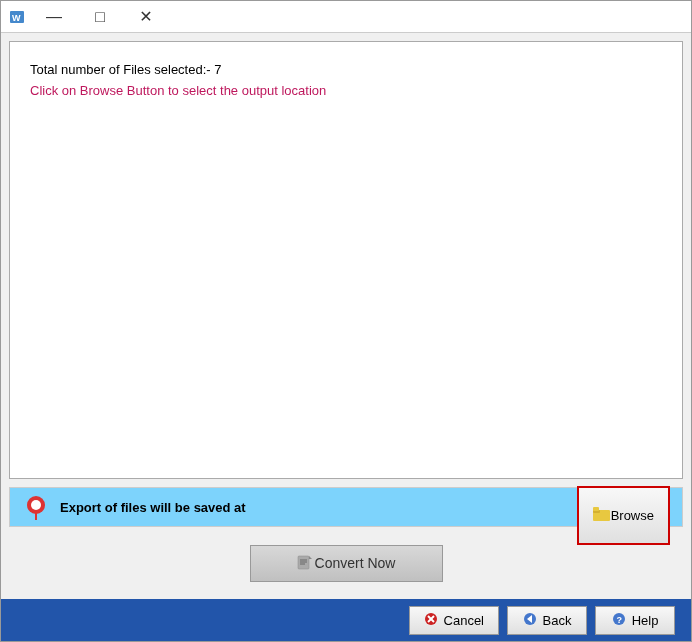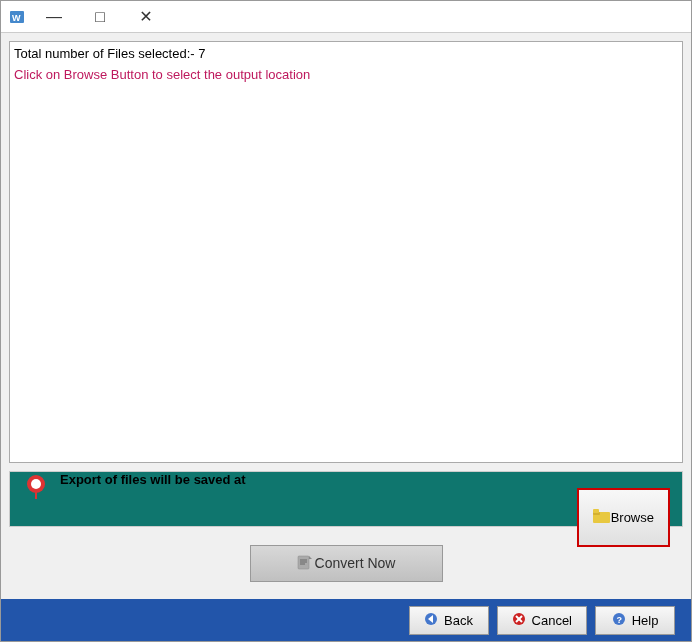--- a/index.html
+++ b/index.html
@@ -79,43 +79,43 @@
       display: flex;
       flex-direction: column;
       padding: 8px;
       gap: 8px;
     }
 
     .text-area-box {
       background: #fff;
       border: 1px solid #aaa;
       flex: 1;
-      padding: 4px;
+      padding: 20px;
       font-size: 13px;
       color: #000;
     }
 
     .info-line {
       font-weight: normal;
       font-size: 13px;
       color: #000;
       margin-bottom: 6px;
     }
 
     .info-line2 {
       font-size: 13px;
       color: #be185d;
     }
 
     .browse-bar {
-      background: #0f766e;
+      background: #7dd3fc;
       border: 1px solid #ccc;
-      height: 56px;
-      display: flex;
-      align-items: flex-start;
+      height: 40px;
+      display: flex;
+      align-items: center;
       padding: 0 12px;
       gap: 10px;
     }
 
     .location-icon {
       width: 28px;
       height: 28px;
       display: flex;
       align-items: center;
       justify-content: center;
@@ -245,39 +245,39 @@
         </span>
         <span>Convert Now</span>
       </button>
     </div>
   </div>
 
   <div class="bottom-bar">
     <button class="bottom-btn">
       <span>
         <svg width="14" height="14" viewBox="0 0 14 14">
-          <circle cx="7" cy="7" r="6" fill="#4477cc"></circle>
-          <polygon points="9,3 4,7 9,11" fill="white"></polygon>
-        </svg>
-      </span>
-      <span>Back</span>
-    </button>
-    <button class="bottom-btn">
-      <span>
-        <svg width="14" height="14" viewBox="0 0 14 14">
           <circle cx="7" cy="7" r="6" fill="#cc2222"></circle>
           <line x1="4" y1="4" x2="10" y2="10" stroke="white" stroke-width="2"></line>
           <line x1="10" y1="4" x2="4" y2="10" stroke="white" stroke-width="2"></line>
         </svg>
       </span>
       <span>Cancel</span>
     </button>
     <button class="bottom-btn">
       <span>
         <svg width="14" height="14" viewBox="0 0 14 14">
           <circle cx="7" cy="7" r="6" fill="#4477cc"></circle>
+          <polygon points="9,3 4,7 9,11" fill="white"></polygon>
+        </svg>
+      </span>
+      <span>Back</span>
+    </button>
+    <button class="bottom-btn">
+      <span>
+        <svg width="14" height="14" viewBox="0 0 14 14">
+          <circle cx="7" cy="7" r="6" fill="#4477cc"></circle>
           <text x="4.5" y="11" font-size="9" fill="white" font-weight="bold">?</text>
         </svg>
       </span>
       <span>Help</span>
     </button>
   </div>
 </div>
 
 </body></html>

